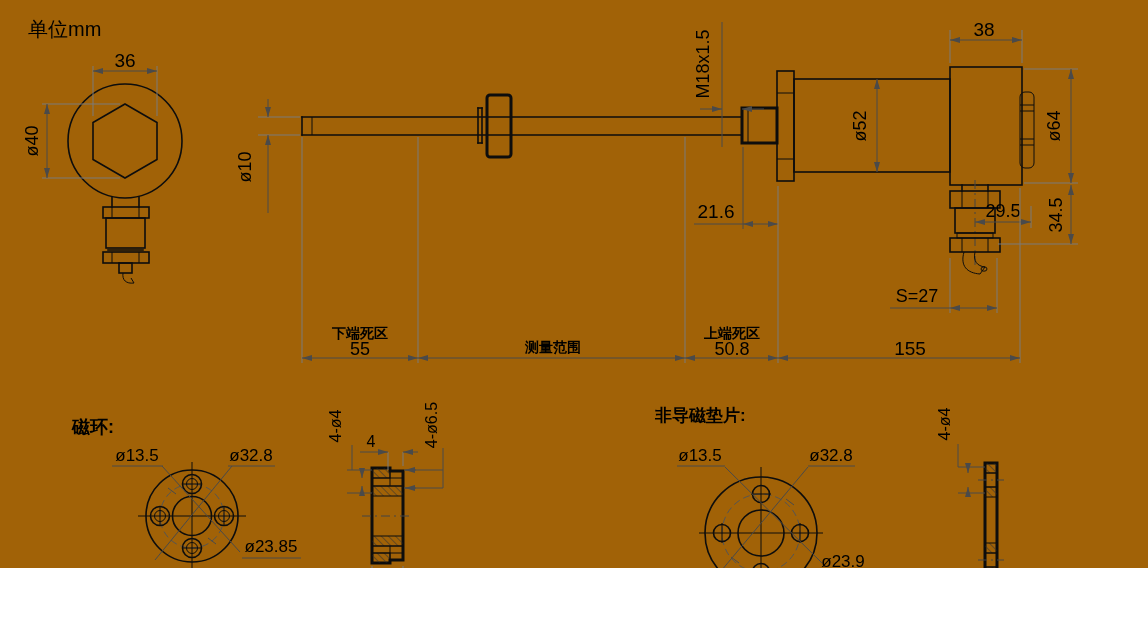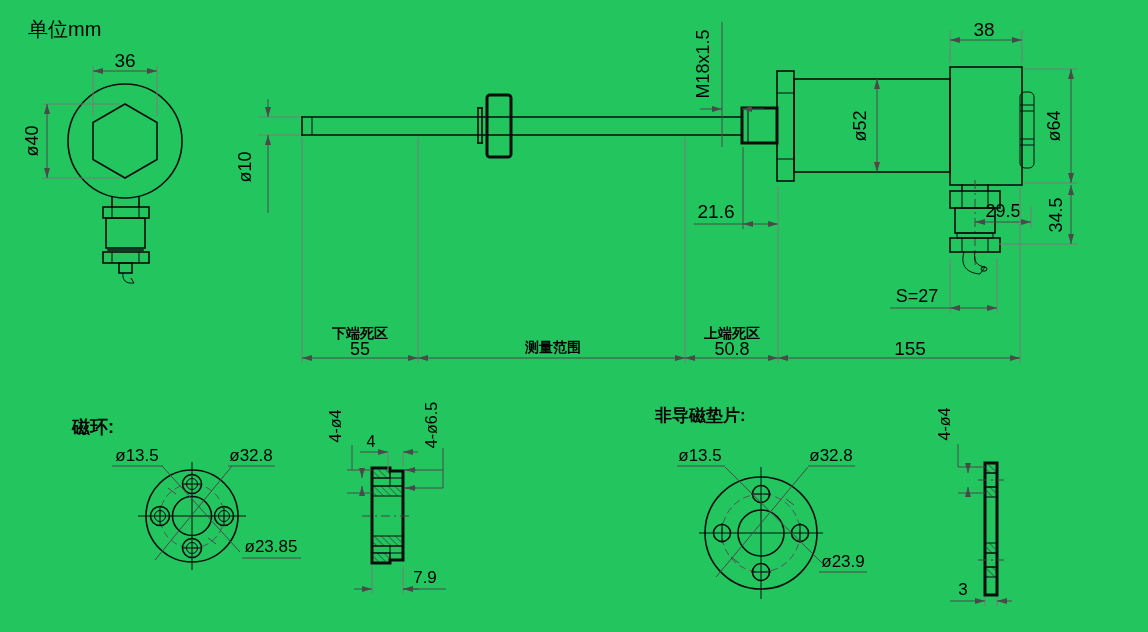--- a/index.html
+++ b/index.html
@@ -1,16 +1,16 @@
 <!DOCTYPE html>
 <html><head>
 <meta charset="utf-8">
 <style>
   html,body{margin:0;padding:0;background:#fff;}
-  .stage{width:1148px;height:632px;background:#22c55e;position:relative;overflow:hidden;}
+  .stage{width:1148px;height:568px;background:#a16207;position:relative;overflow:hidden;}
   svg{display:block;}
   text{font-family:"Liberation Sans","DejaVu Sans",sans-serif;fill:#000;}
   .obj{stroke:#0d0d0d;stroke-width:1.6;fill:none;stroke-linecap:square;}
   .objthin{stroke:#0d0d0d;stroke-width:1;fill:none;}
   .bold{stroke:#0d0d0d;stroke-width:3;fill:none;stroke-linejoin:miter;}
   .dim{stroke:#4a4a4a;stroke-width:1;fill:none;}
   .ext{stroke:#7a7a7a;stroke-width:1;fill:none;}
   .cl{stroke:#444;stroke-width:1;fill:none;stroke-dasharray:9 4 2 4;}
   .bc{stroke:#555;stroke-width:1;fill:none;stroke-dasharray:7 4;}
   .hatchfill{fill:url(#hatch);stroke:#0d0d0d;stroke-width:1;}

